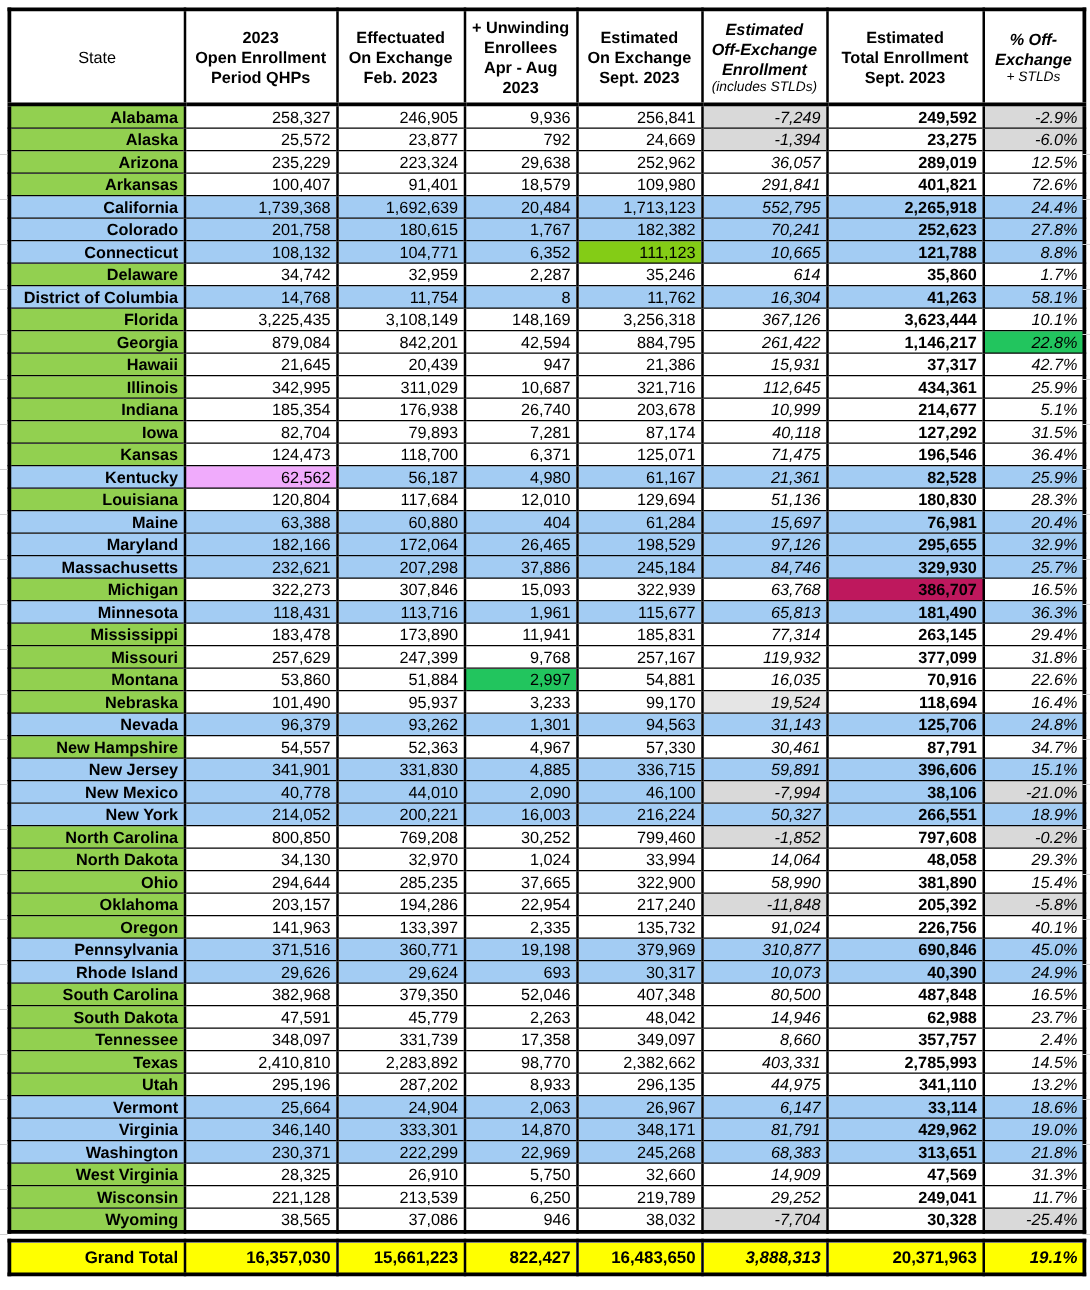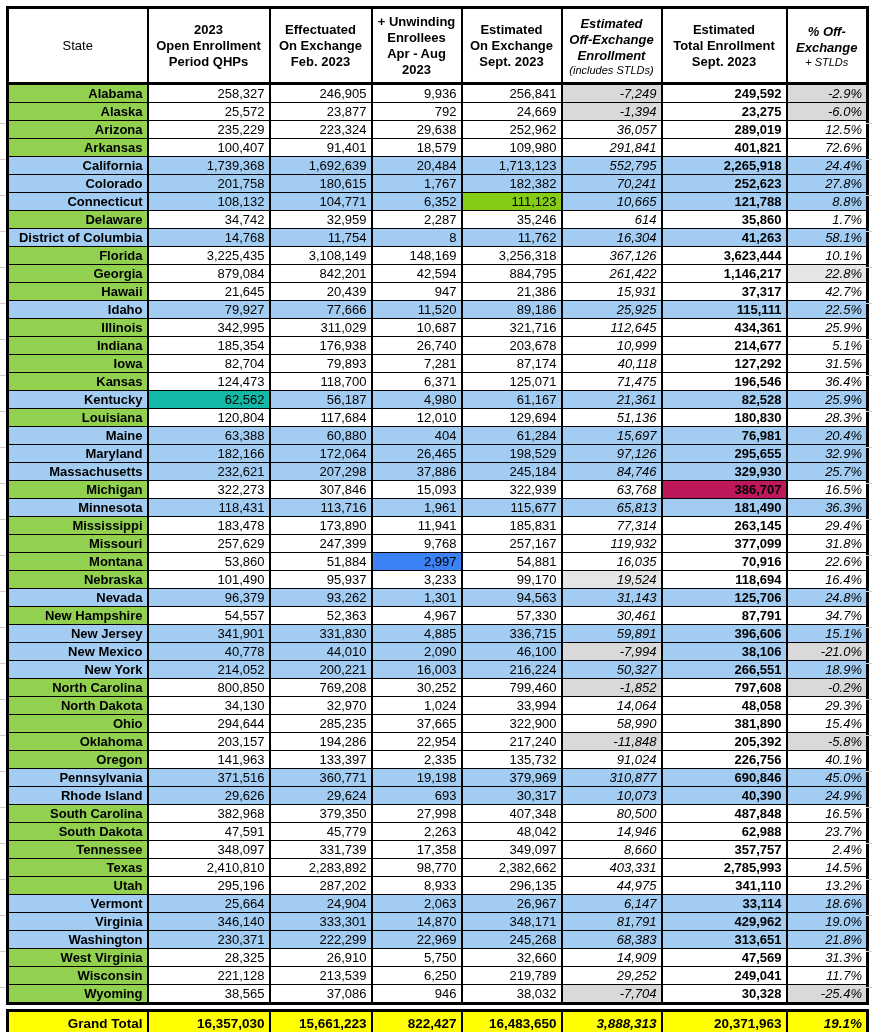--- a/index.html
+++ b/index.html
@@ -220,43 +220,33 @@
           <td class="num pct" style="background: rgb(255, 255, 255);">10.1%</td>
         </tr>
         <tr>
           <td class="state" style="background: rgb(146, 208, 80);">Georgia</td>
           <td class="num" style="background: rgb(255, 255, 255);">879,084</td>
           <td class="num" style="background: rgb(255, 255, 255);">842,201</td>
           <td class="num" style="background: rgb(255, 255, 255);">42,594</td>
           <td class="num" style="background: rgb(255, 255, 255);">884,795</td>
           <td class="num off" style="background: rgb(255, 255, 255);">261,422</td>
           <td class="num tot" style="background: rgb(255, 255, 255);">1,146,217</td>
-          <td class="num pct" style="background: #e5e5e5;">22.8%</td>
+          <td class="num pct" style="background: #22c55e;">22.8%</td>
         </tr>
         <tr>
           <td class="state" style="background: rgb(146, 208, 80);">Hawaii</td>
           <td class="num" style="background: rgb(255, 255, 255);">21,645</td>
           <td class="num" style="background: rgb(255, 255, 255);">20,439</td>
           <td class="num" style="background: rgb(255, 255, 255);">947</td>
           <td class="num" style="background: rgb(255, 255, 255);">21,386</td>
           <td class="num off" style="background: rgb(255, 255, 255);">15,931</td>
           <td class="num tot" style="background: rgb(255, 255, 255);">37,317</td>
           <td class="num pct" style="background: rgb(255, 255, 255);">42.7%</td>
         </tr>
         <tr>
-          <td class="state" style="background: rgb(163, 204, 243);">Idaho</td>
-          <td class="num" style="background: rgb(163, 204, 243);">79,927</td>
-          <td class="num" style="background: rgb(163, 204, 243);">77,666</td>
-          <td class="num" style="background: rgb(163, 204, 243);">11,520</td>
-          <td class="num" style="background: rgb(163, 204, 243);">89,186</td>
-          <td class="num off" style="background: rgb(163, 204, 243);">25,925</td>
-          <td class="num tot" style="background: rgb(163, 204, 243);">115,111</td>
-          <td class="num pct" style="background: rgb(163, 204, 243);">22.5%</td>
-        </tr>
-        <tr>
           <td class="state" style="background: rgb(146, 208, 80);">Illinois</td>
           <td class="num" style="background: rgb(255, 255, 255);">342,995</td>
           <td class="num" style="background: rgb(255, 255, 255);">311,029</td>
           <td class="num" style="background: rgb(255, 255, 255);">10,687</td>
           <td class="num" style="background: rgb(255, 255, 255);">321,716</td>
           <td class="num off" style="background: rgb(255, 255, 255);">112,645</td>
           <td class="num tot" style="background: rgb(255, 255, 255);">434,361</td>
           <td class="num pct" style="background: rgb(255, 255, 255);">25.9%</td>
         </tr>
         <tr>
@@ -284,21 +274,21 @@
           <td class="num" style="background: rgb(255, 255, 255);">124,473</td>
           <td class="num" style="background: rgb(255, 255, 255);">118,700</td>
           <td class="num" style="background: rgb(255, 255, 255);">6,371</td>
           <td class="num" style="background: rgb(255, 255, 255);">125,071</td>
           <td class="num off" style="background: rgb(255, 255, 255);">71,475</td>
           <td class="num tot" style="background: rgb(255, 255, 255);">196,546</td>
           <td class="num pct" style="background: rgb(255, 255, 255);">36.4%</td>
         </tr>
         <tr>
           <td class="state" style="background: rgb(163, 204, 243);">Kentucky</td>
-          <td class="num" style="background: #14b8a6;">62,562</td>
+          <td class="num" style="background: #f0abfc;">62,562</td>
           <td class="num" style="background: rgb(163, 204, 243);">56,187</td>
           <td class="num" style="background: rgb(163, 204, 243);">4,980</td>
           <td class="num" style="background: rgb(163, 204, 243);">61,167</td>
           <td class="num off" style="background: rgb(163, 204, 243);">21,361</td>
           <td class="num tot" style="background: rgb(163, 204, 243);">82,528</td>
           <td class="num pct" style="background: rgb(163, 204, 243);">25.9%</td>
         </tr>
         <tr>
           <td class="state" style="background: rgb(146, 208, 80);">Louisiana</td>
           <td class="num" style="background: rgb(255, 255, 255);">120,804</td>
@@ -376,21 +366,21 @@
           <td class="num" style="background: rgb(255, 255, 255);">9,768</td>
           <td class="num" style="background: rgb(255, 255, 255);">257,167</td>
           <td class="num off" style="background: rgb(255, 255, 255);">119,932</td>
           <td class="num tot" style="background: rgb(255, 255, 255);">377,099</td>
           <td class="num pct" style="background: rgb(255, 255, 255);">31.8%</td>
         </tr>
         <tr>
           <td class="state" style="background: rgb(146, 208, 80);">Montana</td>
           <td class="num" style="background: rgb(255, 255, 255);">53,860</td>
           <td class="num" style="background: rgb(255, 255, 255);">51,884</td>
-          <td class="num" style="background: #3b82f6; padding-left: 33px;">2,997</td>
+          <td class="num" style="background: #22c55e; padding-left: 33px;">2,997</td>
           <td class="num" style="background: rgb(255, 255, 255);">54,881</td>
           <td class="num off" style="background: rgb(255, 255, 255);">16,035</td>
           <td class="num tot" style="background: rgb(255, 255, 255);">70,916</td>
           <td class="num pct" style="background: rgb(255, 255, 255);">22.6%</td>
         </tr>
         <tr>
           <td class="state" style="background: rgb(146, 208, 80);">Nebraska</td>
           <td class="num" style="background: rgb(255, 255, 255);">101,490</td>
           <td class="num" style="background: rgb(255, 255, 255);">95,937</td>
           <td class="num" style="background: rgb(255, 255, 255);">3,233</td>
@@ -516,21 +506,21 @@
           <td class="num" style="background: rgb(163, 204, 243);">693</td>
           <td class="num" style="background: rgb(163, 204, 243);">30,317</td>
           <td class="num off" style="background: rgb(163, 204, 243);">10,073</td>
           <td class="num tot" style="background: rgb(163, 204, 243);">40,390</td>
           <td class="num pct" style="background: rgb(163, 204, 243);">24.9%</td>
         </tr>
         <tr>
           <td class="state" style="background: rgb(146, 208, 80);">South Carolina</td>
           <td class="num" style="background: rgb(255, 255, 255);">382,968</td>
           <td class="num" style="background: rgb(255, 255, 255);">379,350</td>
-          <td class="num" style="background: rgb(255, 255, 255);">27,998</td>
+          <td class="num" style="background: rgb(255, 255, 255);">52,046</td>
           <td class="num" style="background: rgb(255, 255, 255);">407,348</td>
           <td class="num off" style="background: rgb(255, 255, 255);">80,500</td>
           <td class="num tot" style="background: rgb(255, 255, 255);">487,848</td>
           <td class="num pct" style="background: rgb(255, 255, 255);">16.5%</td>
         </tr>
         <tr>
           <td class="state" style="background: rgb(146, 208, 80);">South Dakota</td>
           <td class="num" style="background: rgb(255, 255, 255);">47,591</td>
           <td class="num" style="background: rgb(255, 255, 255);">45,779</td>
           <td class="num" style="background: rgb(255, 255, 255);">2,263</td>

